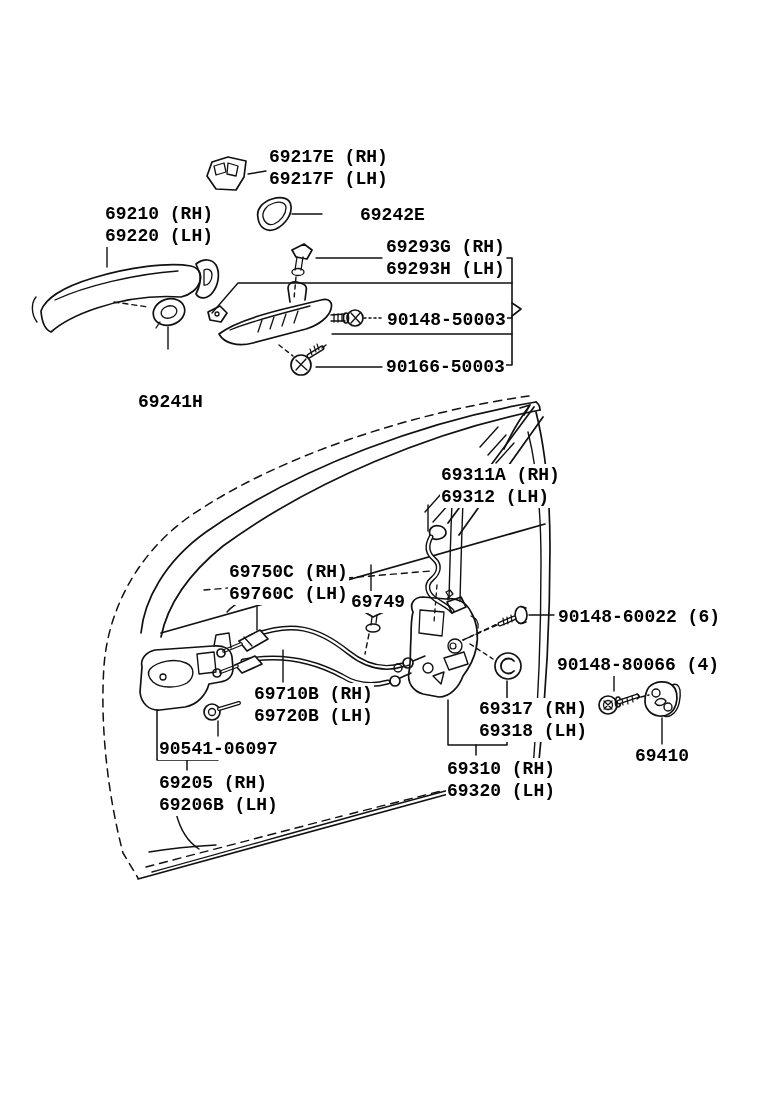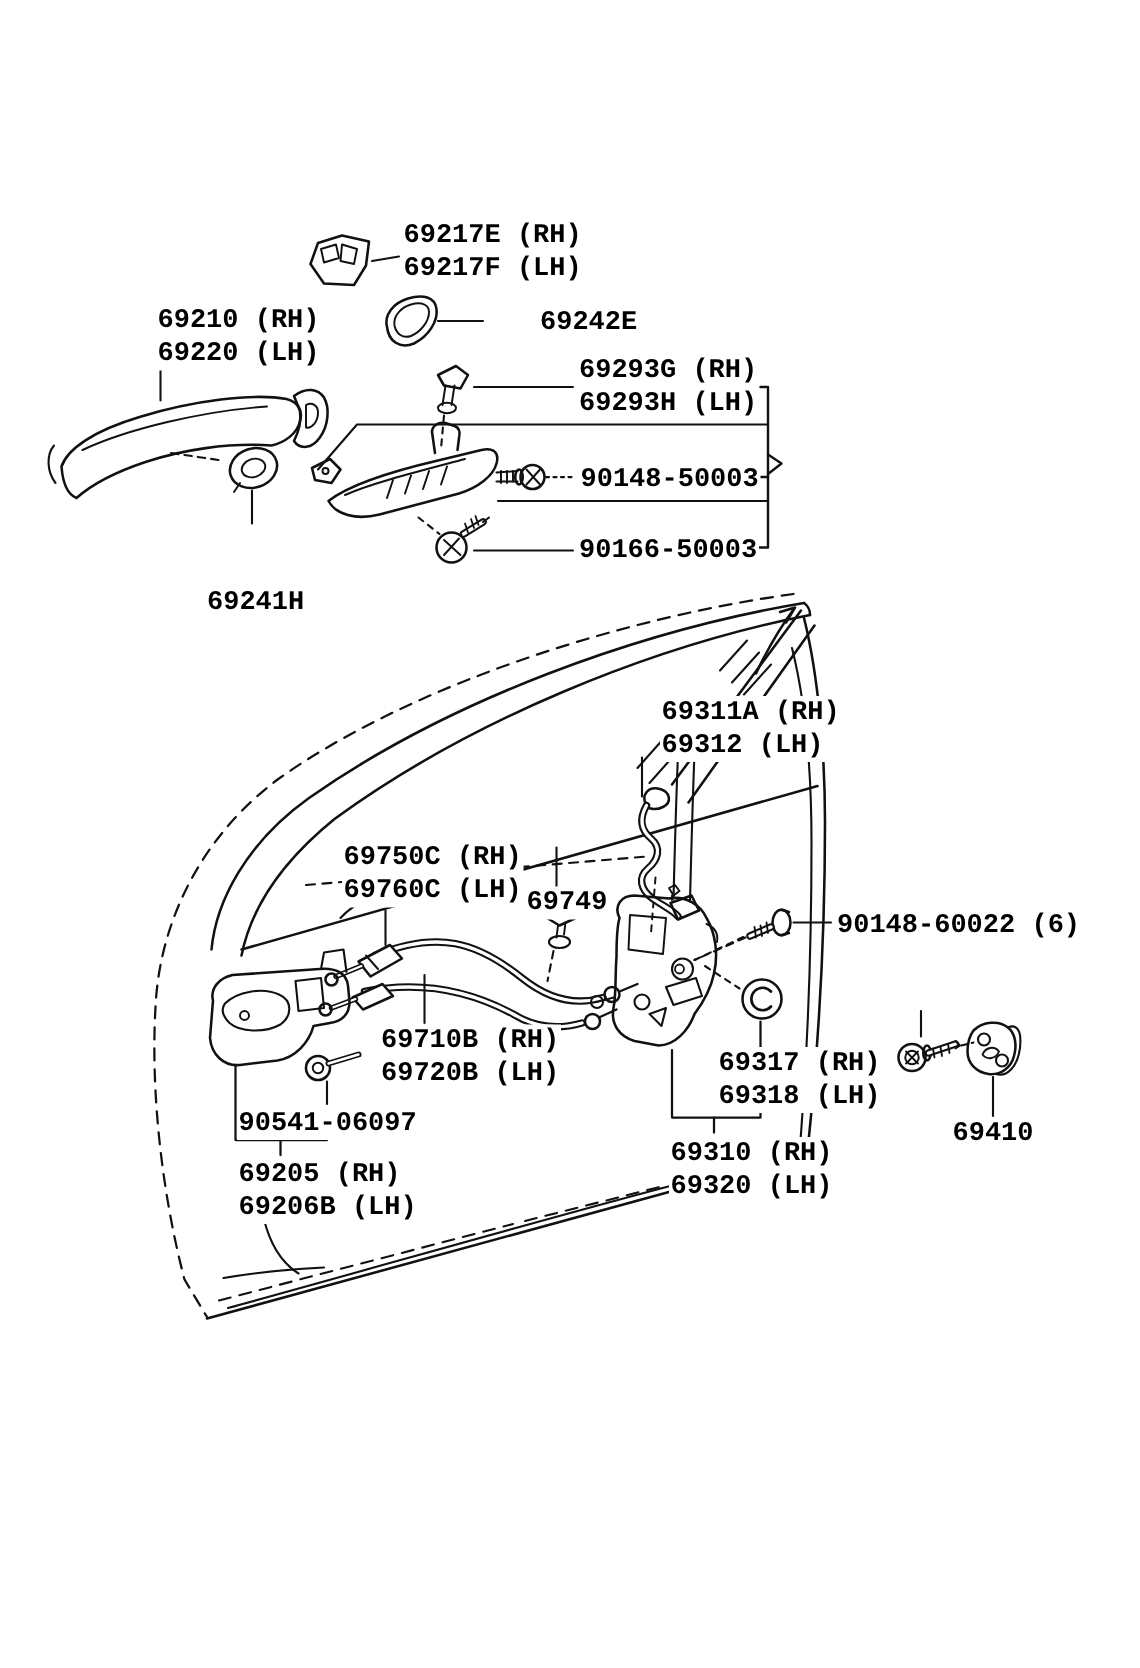--- a/index.html
+++ b/index.html
@@ -286,20 +286,23 @@
 
   <div class="plabel" style="left:228px;top:561px;">
     <span>69750C (RH)</span>
     <span>69760C (LH)</span>
   </div>
 
   <div class="plabel" style="left:557px;top:606px;">
     <span>90148-60022 (6)</span>
   </div>
 
+  <div class="plabel" style="left:556px;top:654px;">
+    <span>90148-80066 (4)</span>
+  </div>
 
   <div class="plabel" style="left:253px;top:683px;">
     <span>69710B (RH)</span>
     <span>69720B (LH)</span>
   </div>
 
   <div class="plabel" style="left:478px;top:698px;">
     <span>69317 (RH)</span>
     <span>69318 (LH)</span>
   </div>

